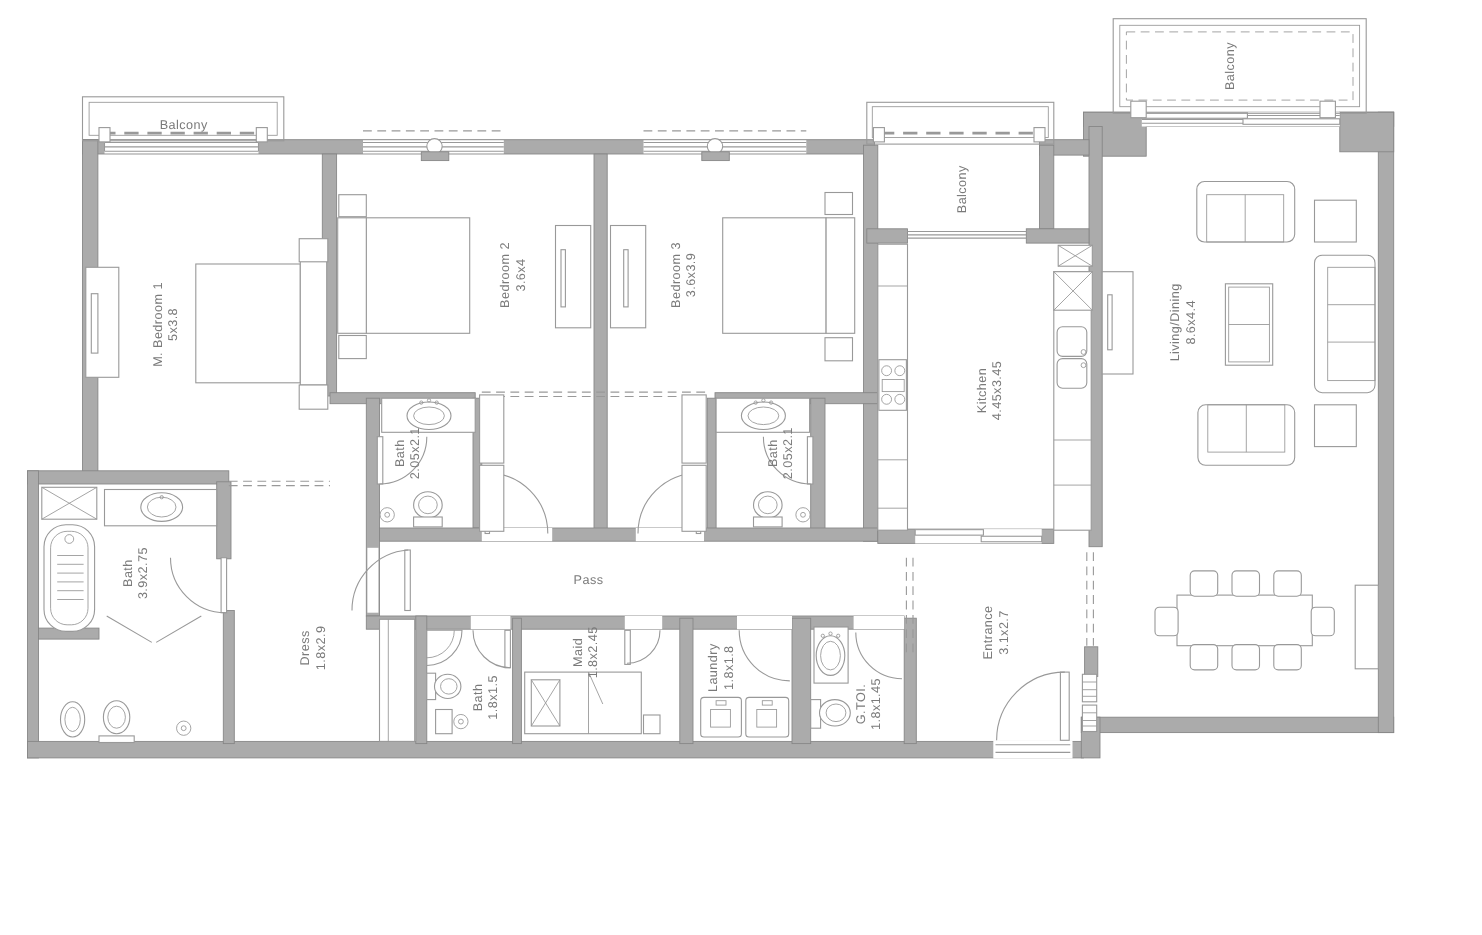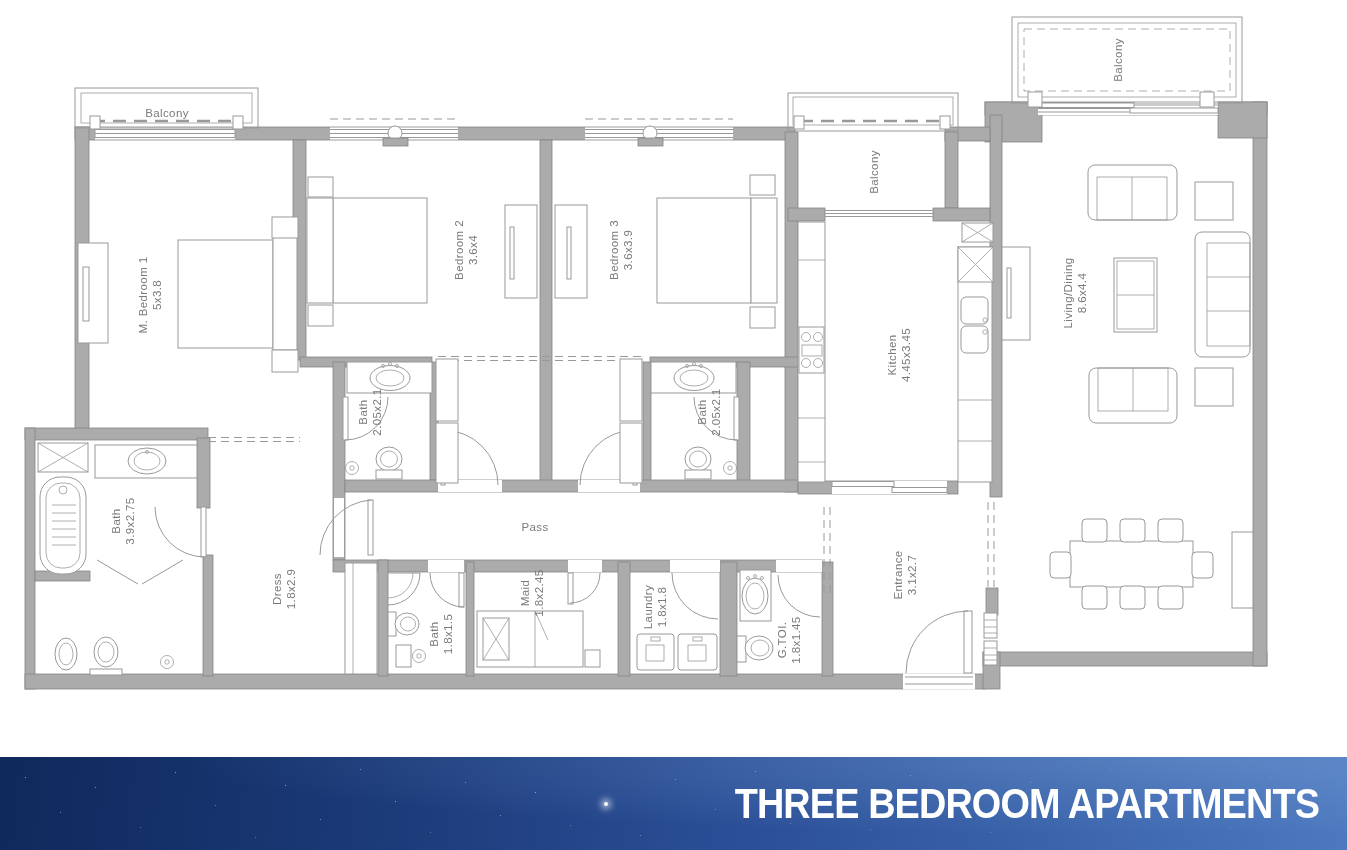--- a/index.html
+++ b/index.html
@@ -384,19 +384,14 @@
     <text class="lbl" transform="translate(543,593) rotate(-90)" text-anchor="middle">1.8x2.45</text>
     <text class="lbl" transform="translate(652,607) rotate(-90)" text-anchor="middle">Laundry</text>
     <text class="lbl" transform="translate(666,607) rotate(-90)" text-anchor="middle">1.8x1.8</text>
     <text class="lbl" transform="translate(786,640) rotate(-90)" text-anchor="middle">G.TOI.</text>
     <text class="lbl" transform="translate(800,640) rotate(-90)" text-anchor="middle">1.8x1.45</text>
     <text class="lbl" transform="translate(902,575) rotate(-90)" text-anchor="middle">Entrance</text>
     <text class="lbl" transform="translate(916,575) rotate(-90)" text-anchor="middle">3.1x2.7</text>
   </g>
 </svg>
 
-  <div class="banner">
-    <div class="stars"></div>
-    <div class="star-big"></div>
-    <div class="banner-title">THREE BEDROOM APARTMENTS</div>
-  </div>
 
 </div>
 
 </body></html>

